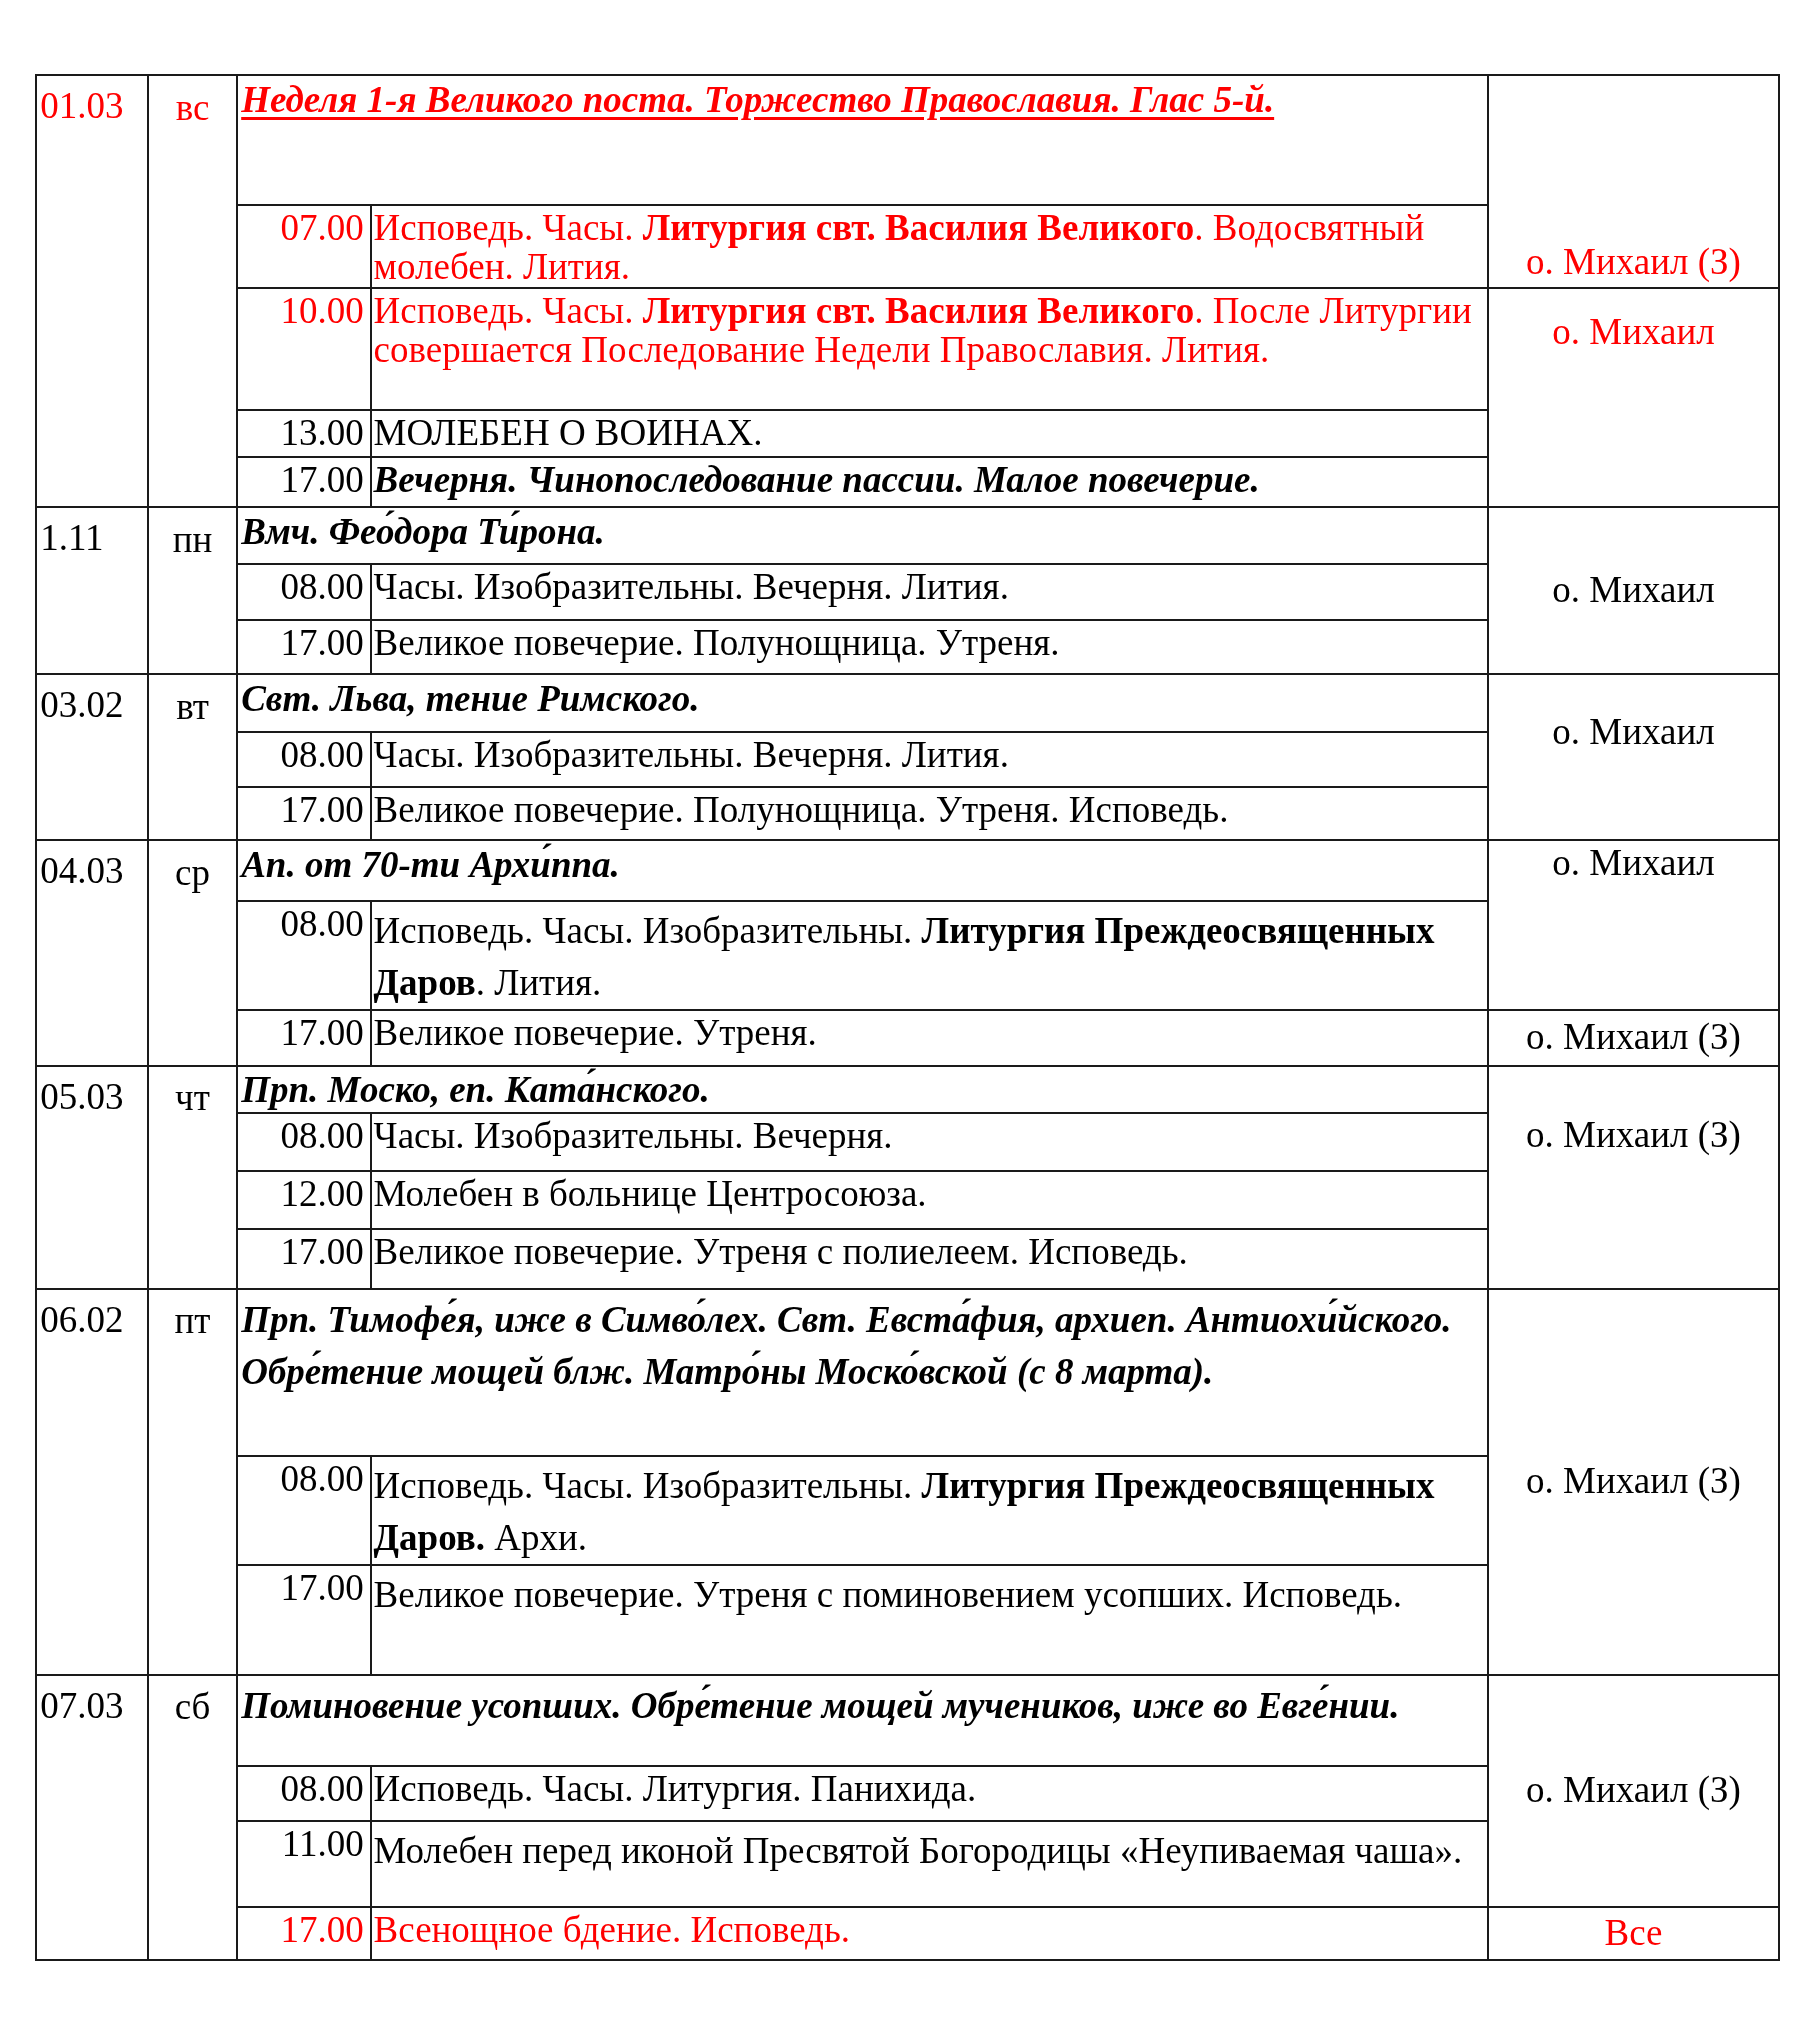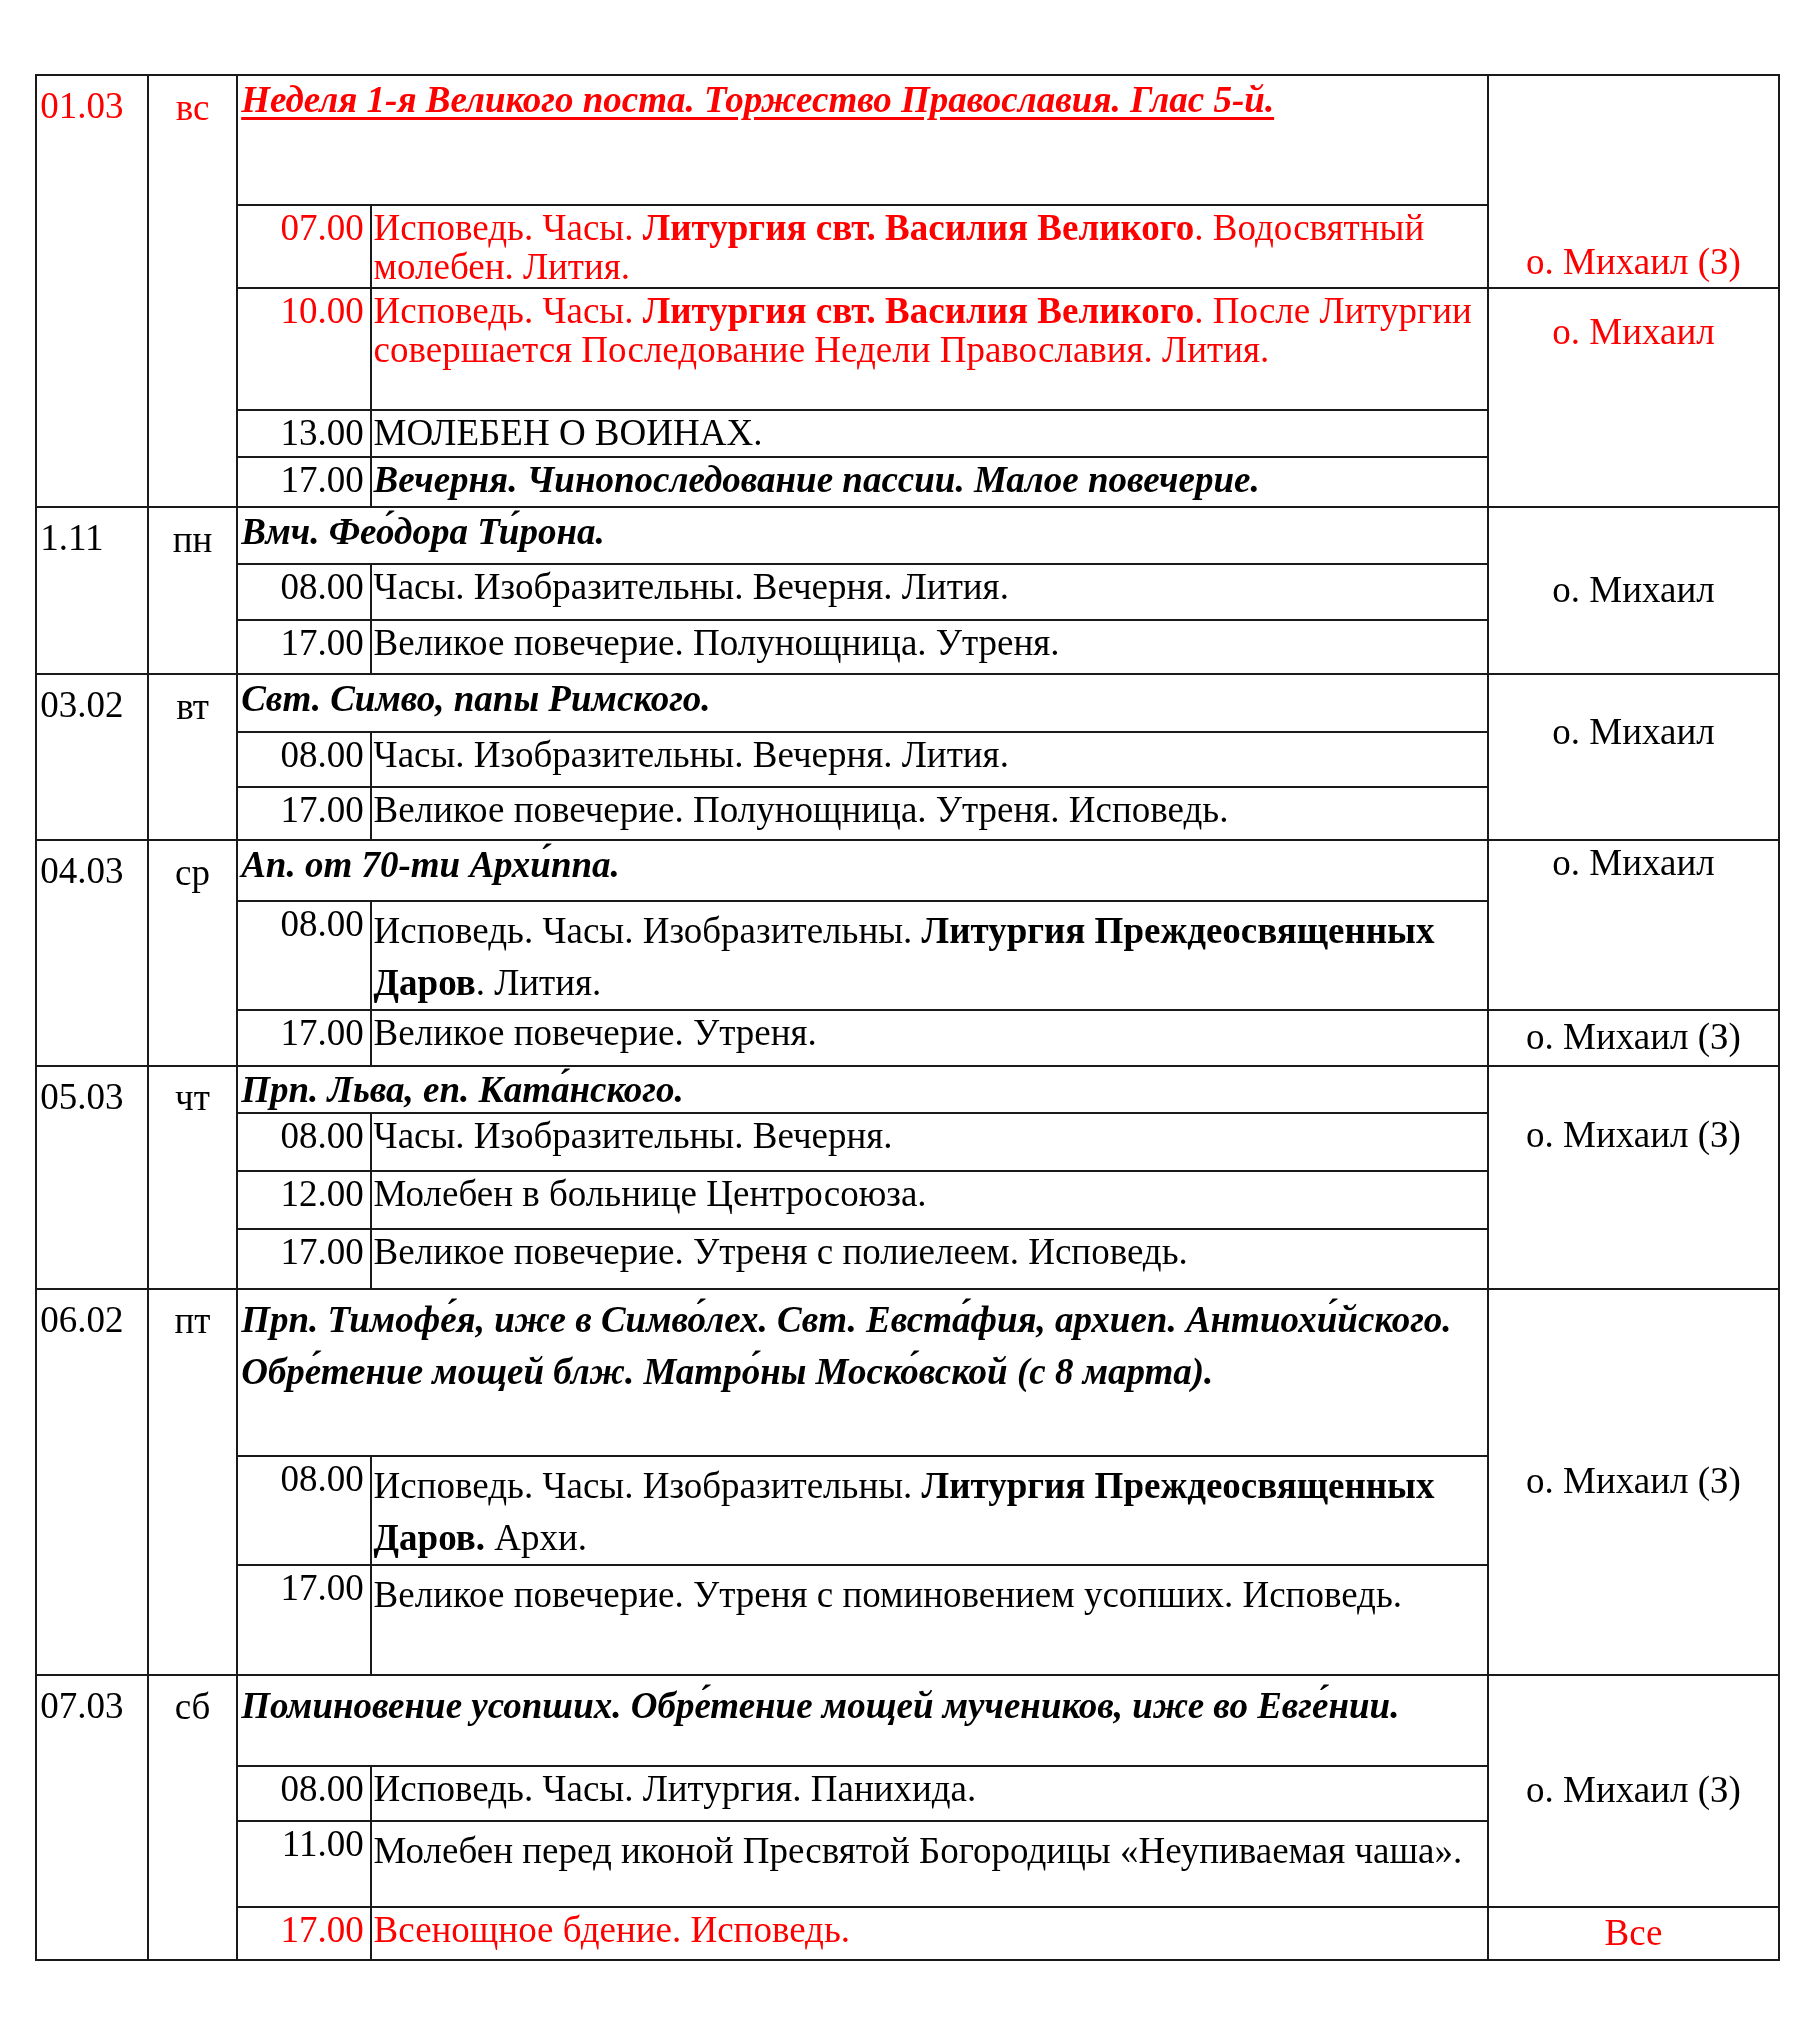--- a/index.html
+++ b/index.html
@@ -74,21 +74,21 @@
       <td class="desc">Часы. Изобразительны. Вечерня. Лития.</td>
     </tr>
     <tr style="height:54px">
       <td class="time">17.00</td>
       <td class="desc">Великое повечерие. Полунощница. Утреня.</td>
     </tr>
 
     <tr style="height:58px">
       <td rowspan="3" class="date">03.02</td>
       <td rowspan="3" class="day">вт</td>
-      <td colspan="2" class="title">Свт. Симво, папы Римского.</td>
+      <td colspan="2" class="title">Свт. Льва, тение Римского.</td>
       <td rowspan="3" class="priest top" style="padding-top:38px !important">о. Михаил</td>
     </tr>
     <tr style="height:55px">
       <td class="time">08.00</td>
       <td class="desc">Часы. Изобразительны. Вечерня. Лития.</td>
     </tr>
     <tr style="height:53px">
       <td class="time">17.00</td>
       <td class="desc">Великое повечерие. Полунощница. Утреня. Исповедь.</td>
     </tr>
@@ -105,21 +105,21 @@
     </tr>
     <tr style="height:56px">
       <td class="time">17.00</td>
       <td class="desc">Великое повечерие. Утреня.</td>
       <td class="priest">о. Михаил (З)</td>
     </tr>
 
     <tr style="height:47px">
       <td rowspan="4" class="date">05.03</td>
       <td rowspan="4" class="day">чт</td>
-      <td colspan="2" class="title">Прп. Льва, еп. Ката́нского.</td>
+      <td colspan="2" class="title">Прп. Моско, еп. Ката́нского.</td>
       <td rowspan="4" class="priest top" style="padding-top:49px !important">о. Михаил (З)</td>
     </tr>
     <tr style="height:58px">
       <td class="time">08.00</td>
       <td class="desc">Часы. Изобразительны. Вечерня.</td>
     </tr>
     <tr style="height:58px">
       <td class="time">12.00</td>
       <td class="desc">Молебен в больнице Центросоюза.</td>
     </tr>

